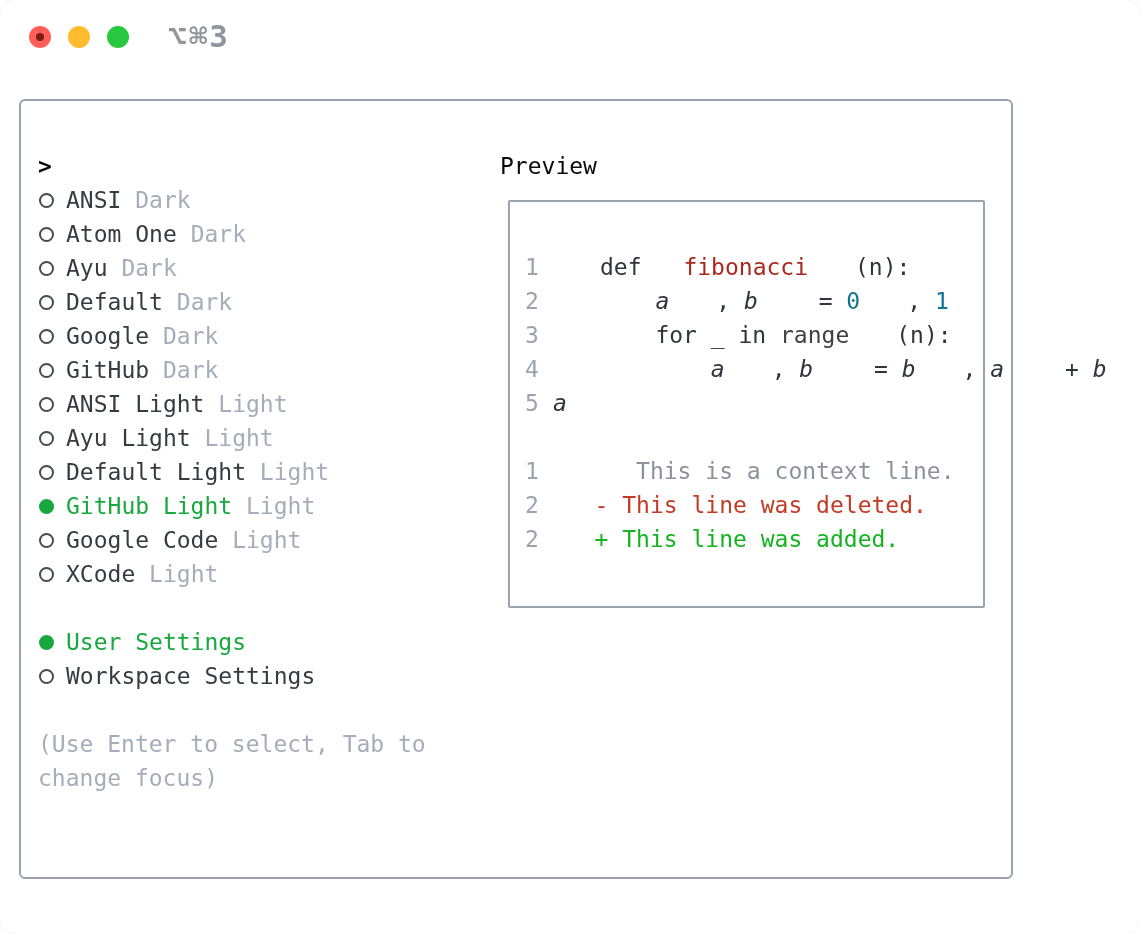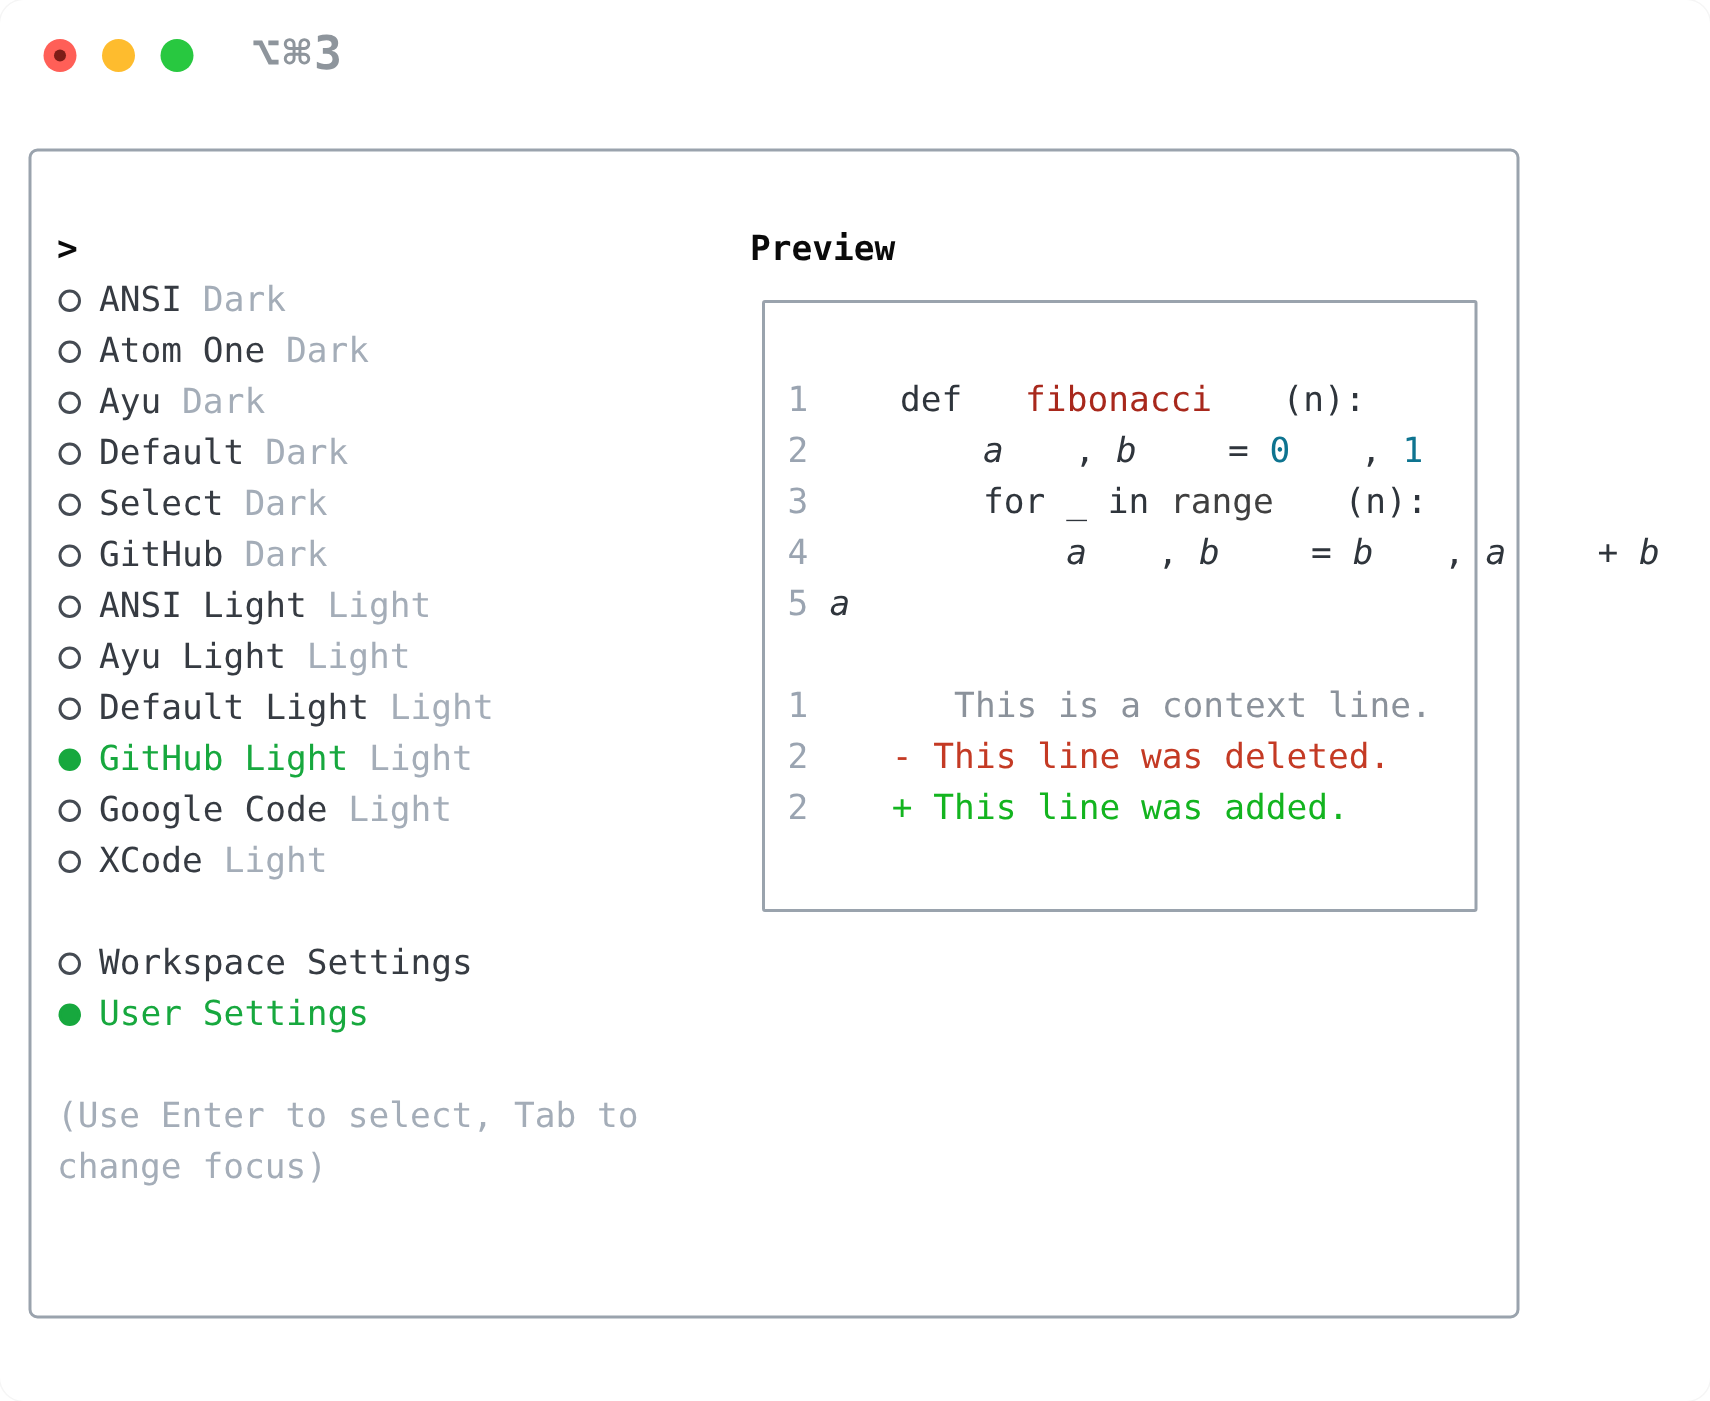--- a/index.html
+++ b/index.html
@@ -48,21 +48,21 @@
   .item-name { color:#363b42; }
   .item-name.sel { color:#17a83e; }
   .item-variant { color:#a4adb8; }
   .section-head { font-weight:700; color:#0a0a0a; }
   .spacer { height:34px; }
   .footer-note { color:#a4adb8; font-size:23px; line-height:34px; white-space:pre; margin-top:34px; }
 
   
   .preview-label {
     position:absolute; left:479px; top:48px; height:34px; line-height:34px;
-    font-size:23px; font-weight:700; color:#0a0a0a;
+    font-size:23px; font-weight:400; color:#0a0a0a;
   }
   .preview-box {
     position:absolute; left:487px; top:99px; width:477px; height:408px;
     border:2px solid #9aa3ad; border-radius:2px; background:#fff;
   }
   .code-block { position:absolute; left:15px; top:48px; }
   .code-line { display:flex; height:34px; line-height:34px; font-size:23px; white-space:pre; }
   .lnum { width:28px; flex:0 0 28px; color:#9aa4b1; }
   .diff-block { margin-top:34px; }
 
@@ -124,21 +124,21 @@
             <span class="marker">
               <span class="radio"></span>
             </span>
             <span class="item-name">Default</span>
             <span class="item-variant">&nbsp;Dark</span>
           </div>
           <div class="row">
             <span class="marker">
               <span class="radio"></span>
             </span>
-            <span class="item-name">Select</span>
+            <span class="item-name">Google</span>
             <span class="item-variant">&nbsp;Dark</span>
           </div>
           <div class="row">
             <span class="marker">
               <span class="radio"></span>
             </span>
             <span class="item-name">GitHub</span>
             <span class="item-variant">&nbsp;Dark</span>
           </div>
           <div class="row">
@@ -184,29 +184,29 @@
             <span class="item-variant">&nbsp;Light</span>
           </div>
         </div>
 
       <div class="spacer"></div>
 
 
       <div>
           <div class="row">
             <span class="marker">
+              <span class="radio on"></span>
+            </span>
+            <span class="item-name sel">User Settings</span>
+          </div>
+          <div class="row">
+            <span class="marker">
               <span class="radio"></span>
             </span>
             <span class="item-name">Workspace Settings</span>
-          </div>
-          <div class="row">
-            <span class="marker">
-              <span class="radio on"></span>
-            </span>
-            <span class="item-name sel">User Settings</span>
           </div>
         </div>
 
       <div class="footer-note">(Use Enter to select, Tab to
 change focus)</div>
     </div>
 
     <div class="preview-label">Preview</div>
 
     <div class="preview-box">

